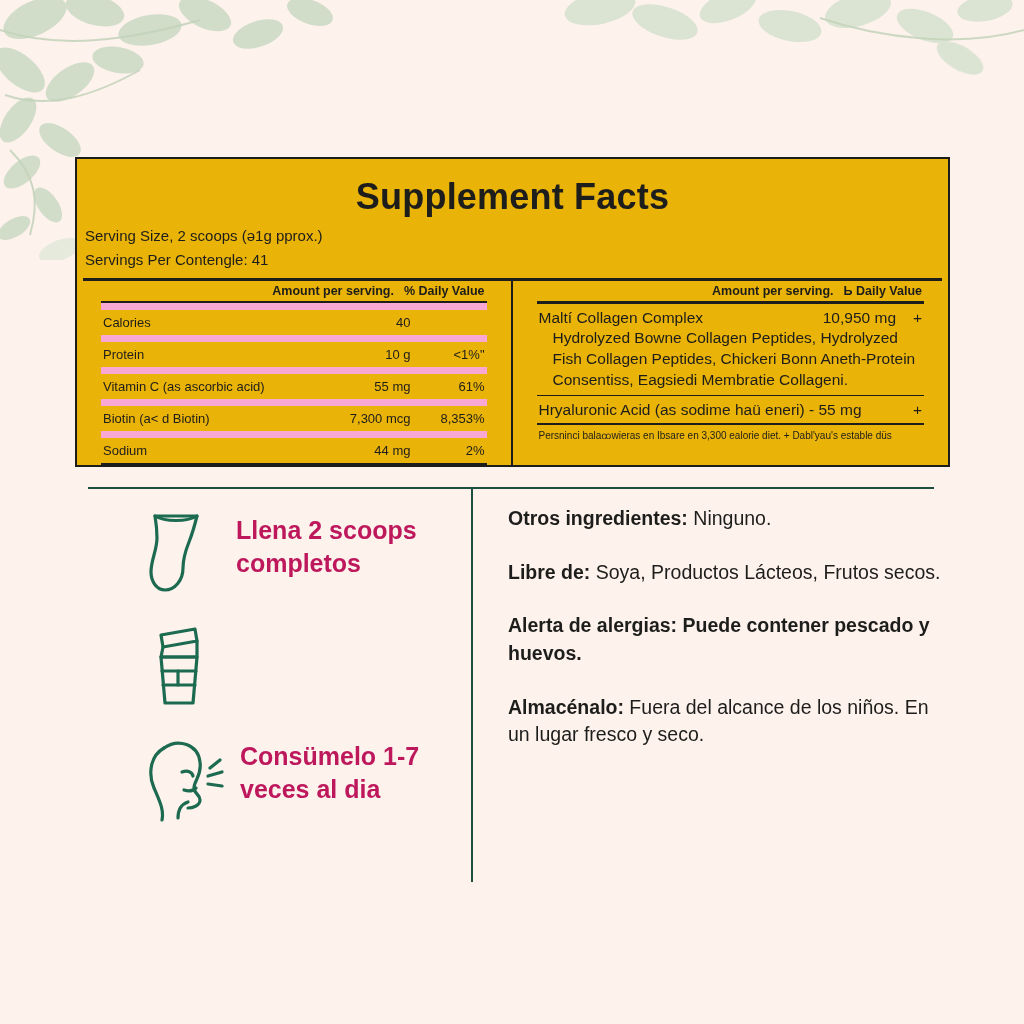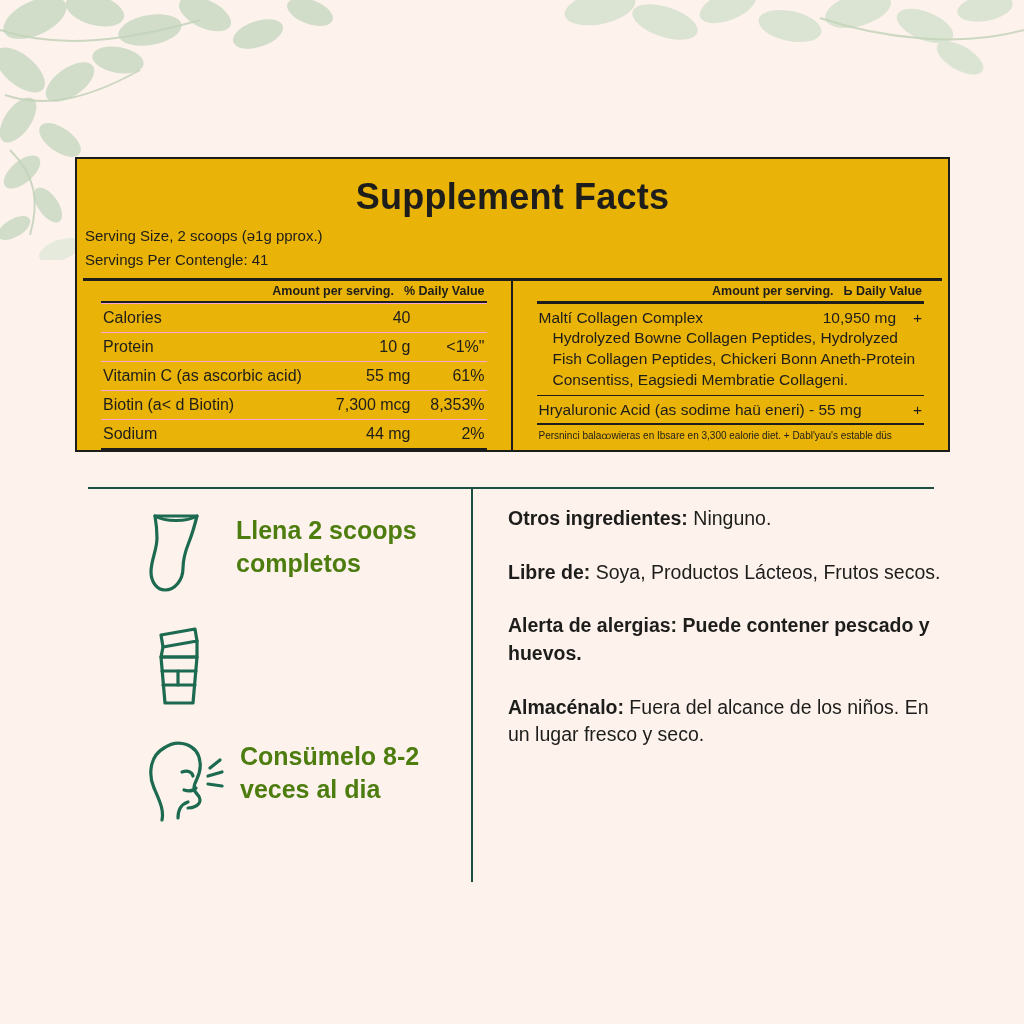--- a/index.html
+++ b/index.html
@@ -76,23 +76,23 @@
   }
   .sf-head .amt { }
   .sf-head .dv { }
   .sf-hr {
     height: 2px;
     background: #1d1d1b;
   }
   .sf-row {
     display: flex;
     align-items: baseline;
-    font-size: 16px;
+    font-size: 13px;
     padding: 5px 2px 5px 2px;
-    border-top: 1px solid #f9a8d4;
+    border-top: 7px solid #f9a8d4;
   }
   .sf-row:first-of-type {
     border-top: none;
   }
   .sf-row .nm {
     flex: 1 1 auto;
     white-space: nowrap;
   }
   .sf-row .amt {
     flex: 0 0 auto;
@@ -175,21 +175,21 @@
     margin-bottom: 18px;
   }
   .step .glyph {
     flex: 0 0 88px;
     height: 95px;
     display: flex;
     align-items: center;
     justify-content: center;
   }
   .step .txt {
-    color: #4d7c0f;
+    color: #be185d;
     font-size: 25px;
     font-weight: bold;
     line-height: 1.32;
     padding-top: 10px;
   }
 
   .info {
     position: absolute;
     left: 420px;
     top: 18px;
@@ -362,21 +362,21 @@
           <path d="M30 16 C44 6, 64 12, 66 30 C68 44, 60 48, 60 56 C60 62, 66 62, 66 68 C66 74, 58 76, 54 76"></path>
           <path d="M30 16 C16 24, 14 42, 20 56 C26 70, 30 78, 28 88"></path>
           <path d="M44 86 C44 76, 48 72, 54 70"></path>
           <path d="M48 40 C54 38, 58 40, 59 44"></path>
           <path d="M50 58 C56 60, 60 58, 62 56"></path>
           <path d="M74 44 L88 40"></path>
           <path d="M74 52 L88 54"></path>
           <path d="M76 36 L86 28"></path>
         </svg>
       </div>
-      <div class="txt">Consümelo 8-2 veces al dia</div>
+      <div class="txt">Consümelo 1-7 veces al dia</div>
     </div>
 
   </div>
 
   <div class="info">
     <p>
       <b>Otros ingredientes:</b><span> Ninguno.</span>
     </p>
     <p>
       <b>Libre de:</b><span> Soya, Productos Lácteos, Frutos secos.</span>

